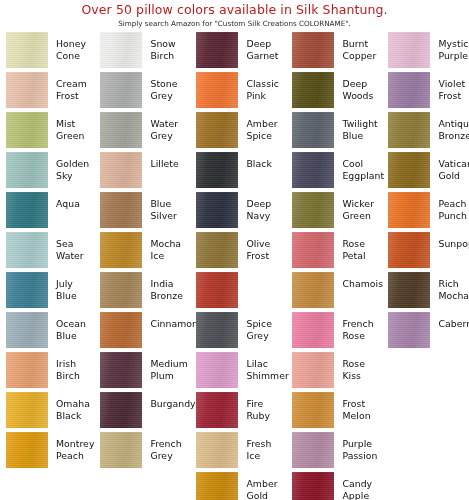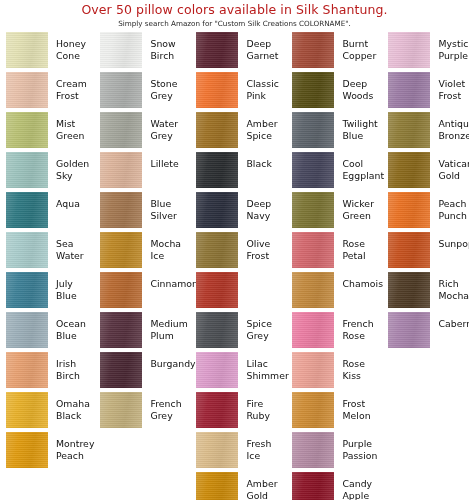--- a/index.html
+++ b/index.html
@@ -275,20 +275,30 @@
           <div class="swatch" style="background: rgb(189, 135, 35);">
             <div class="weave"></div>
             <div class="sheen"></div>
           </div>
           <div class="label">
             <span class="ln">Mocha</span>
             <span class="ln">Ice</span>
           </div>
         </div>
         <div class="swatch-row">
+          <div class="swatch" style="background: rgb(165, 132, 87);">
+            <div class="weave"></div>
+            <div class="sheen"></div>
+          </div>
+          <div class="label">
+            <span class="ln">India</span>
+            <span class="ln">Bronze</span>
+          </div>
+        </div>
+        <div class="swatch-row">
           <div class="swatch" style="background: rgb(184, 104, 47);">
             <div class="weave"></div>
             <div class="sheen"></div>
           </div>
           <div class="label">
             <span class="ln">Cinnamon</span>
           </div>
         </div>
         <div class="swatch-row">
           <div class="swatch" style="background: rgb(86, 48, 62);">

